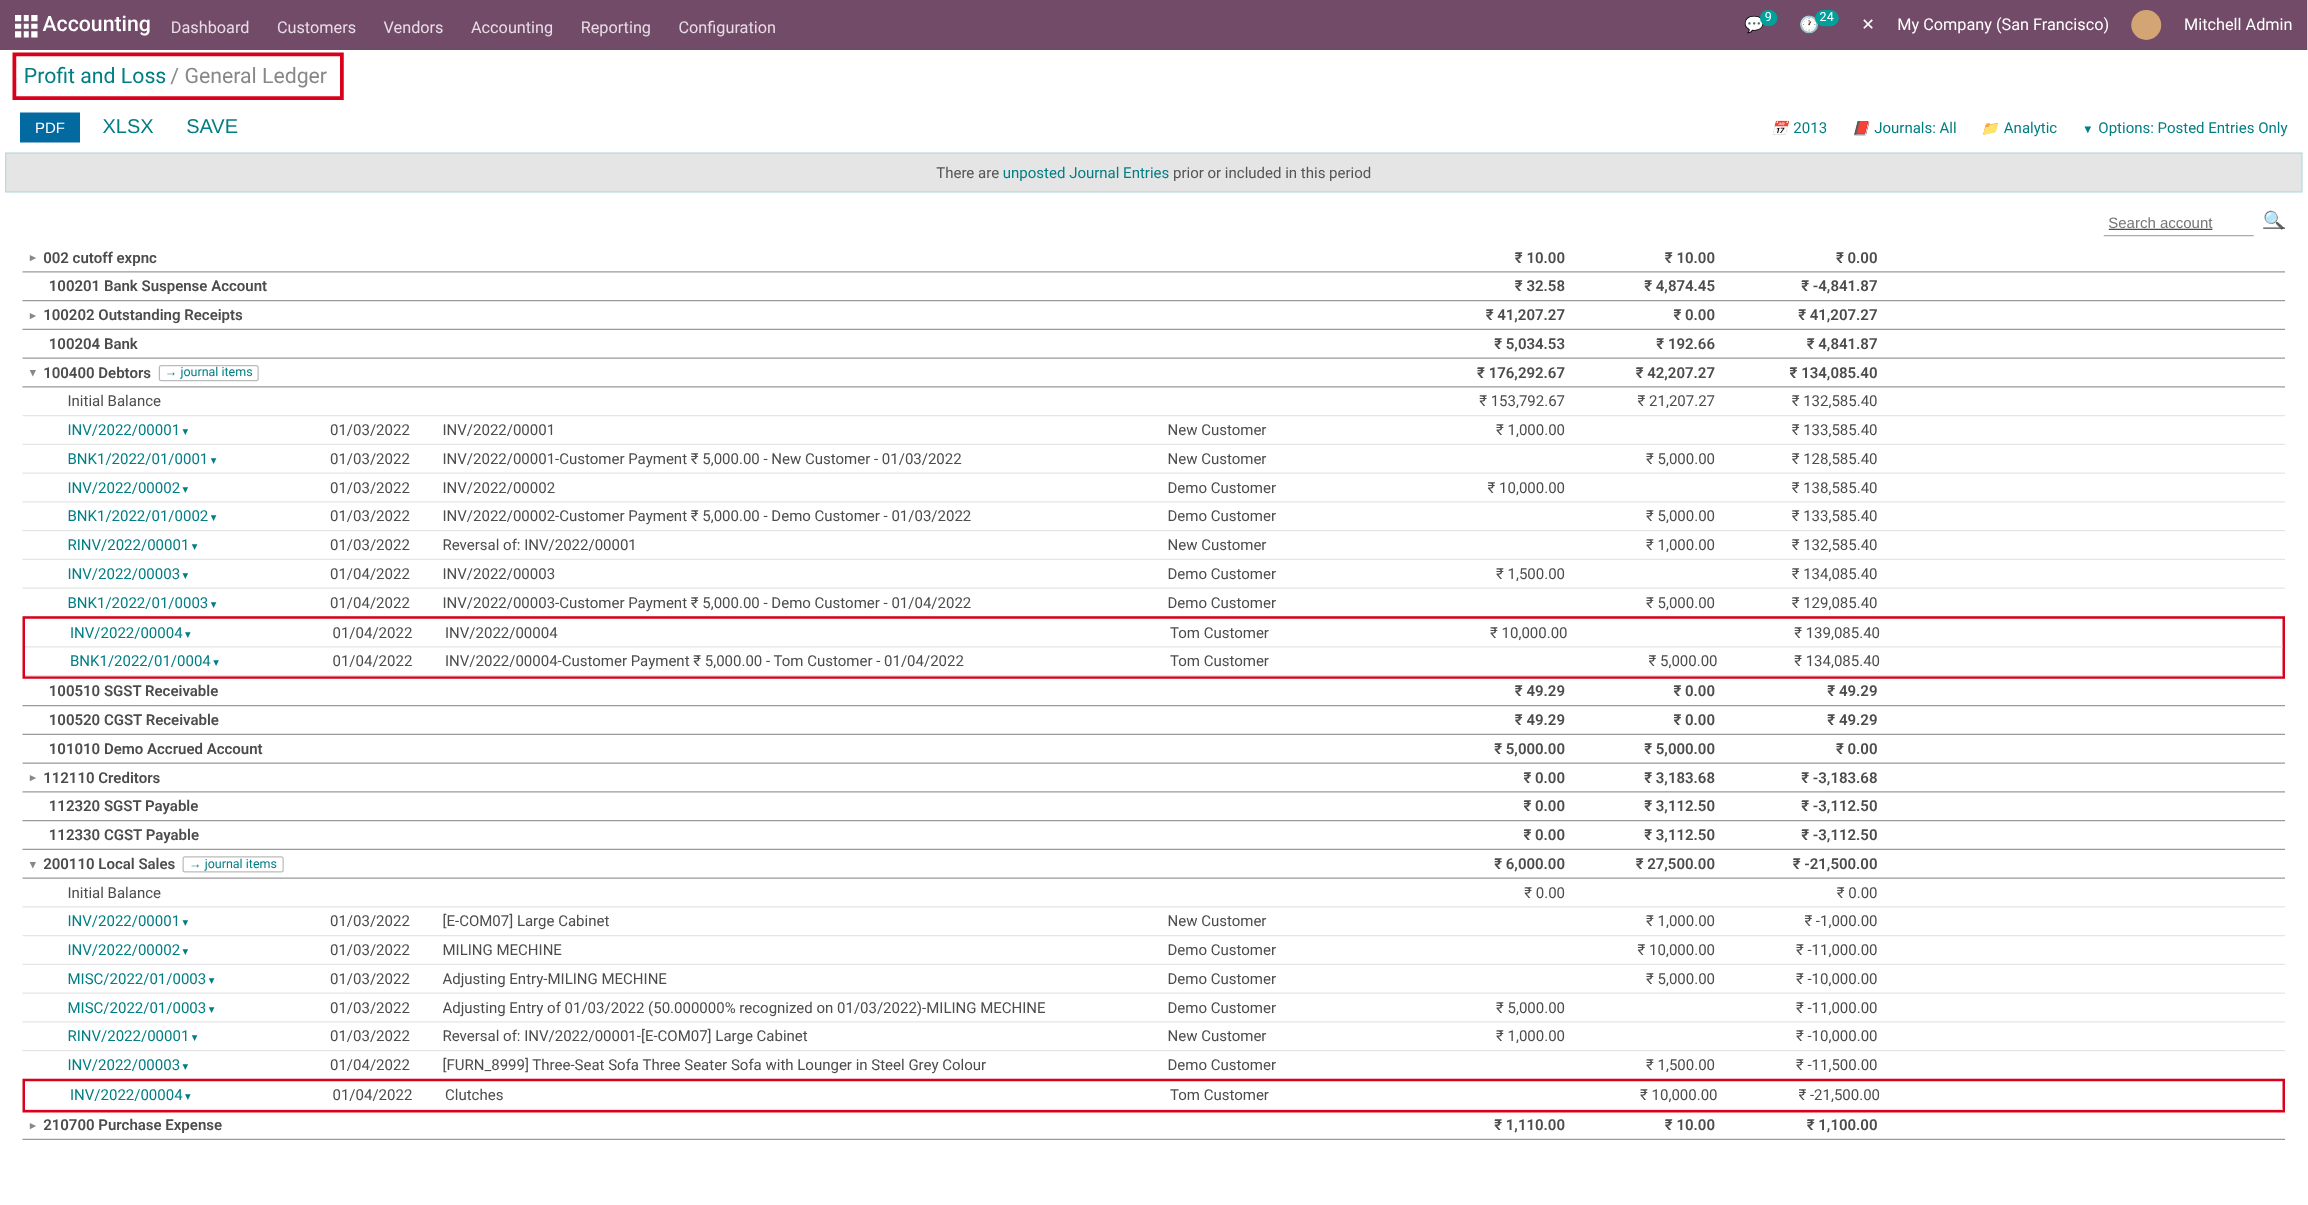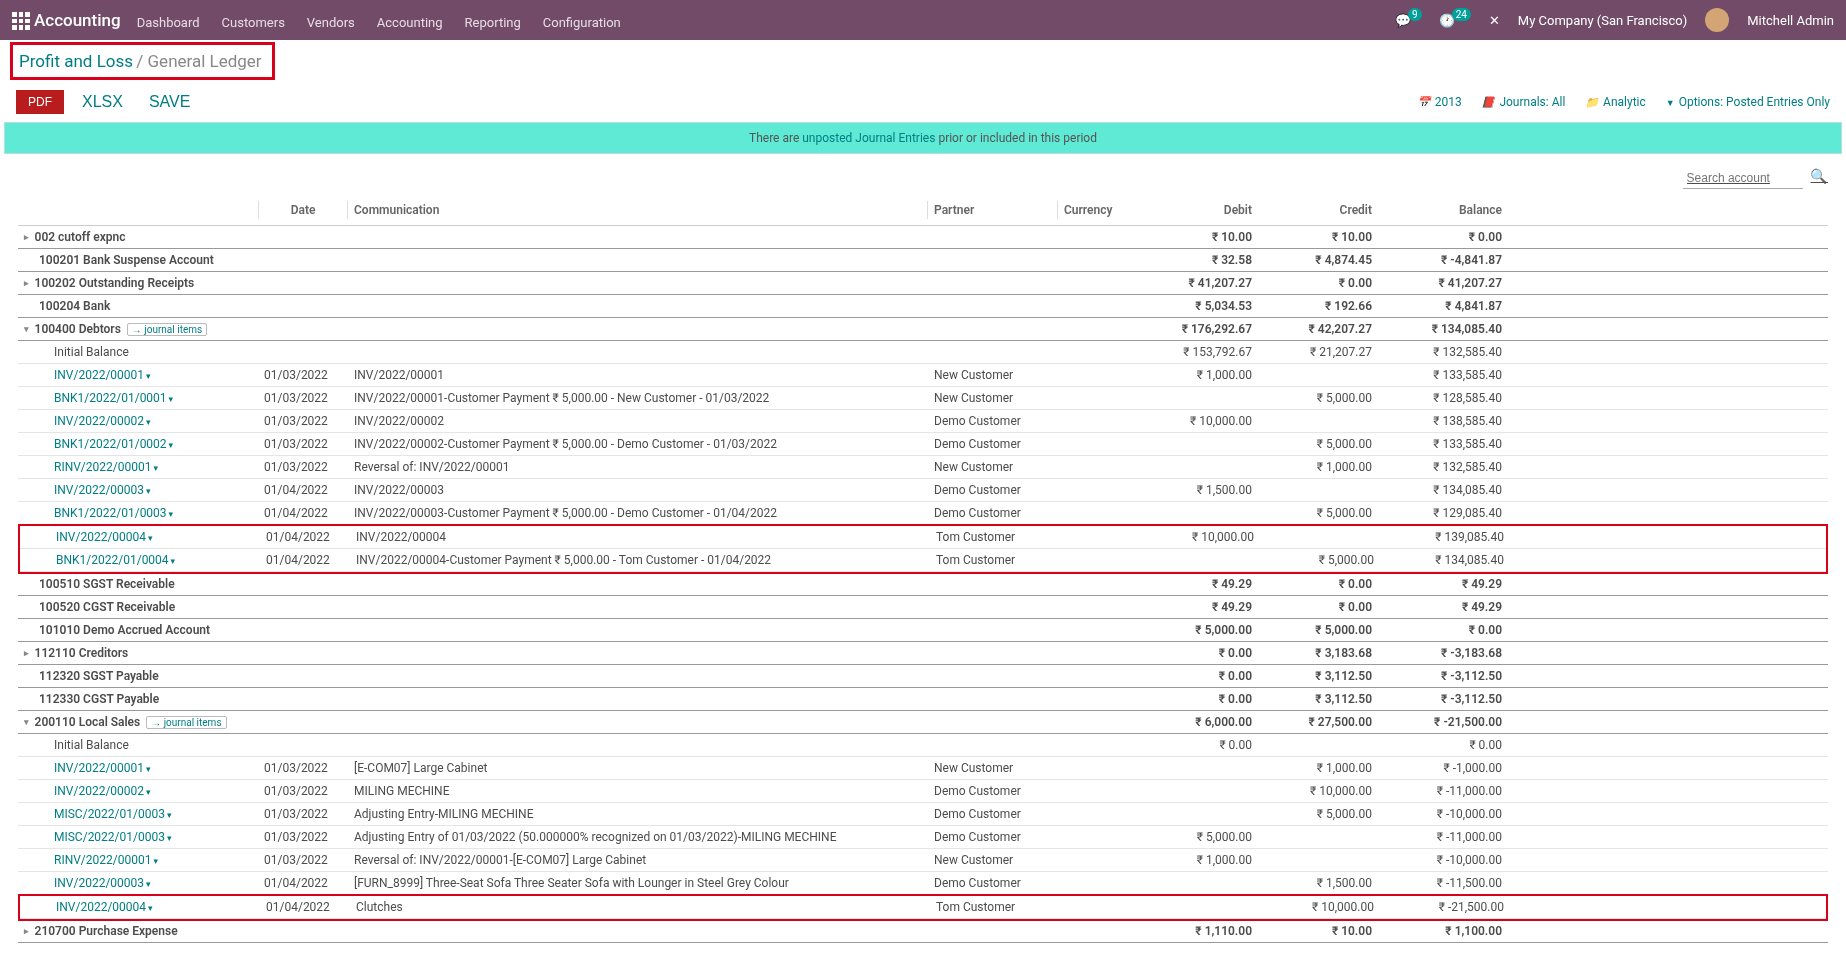--- a/index.html
+++ b/index.html
@@ -20,27 +20,27 @@
 
 
 .breadcrumb-row { padding: 2px 16px 6px; display: flex; align-items: flex-end; }
 .breadcrumb-box { border: 3px solid #d9001b; padding: 6px 10px 6px 6px; display: inline-block; margin-left: -6px; }
 .bc-link { color: #017e84; font-size: 17px; }
 .bc-sep { color: #888; font-size: 17px; }
 .bc-cur { color: #888; font-size: 17px; }
 
 
 .action-row { display: flex; align-items: center; padding: 0 16px; height: 32px; gap: 10px; }
-.btn-pdf { background: #b91c1c; color: #fff; border: none; padding: 5px 12px; font-size: 12px; font-weight: 500; cursor: pointer; }
+.btn-pdf { background: #0369a1; color: #fff; border: none; padding: 5px 12px; font-size: 12px; font-weight: 500; cursor: pointer; }
 .btn-txt { background: none; border: none; color: #017e84; font-size: 16px; font-weight: 500; cursor: pointer; padding: 5px 8px; }
 .filters { margin-left: auto; display: flex; gap: 20px; font-size: 12px; color: #017e84; align-items: center; }
 .filters span { cursor: pointer; display: flex; align-items: center; gap: 4px; }
 
 
-.banner { background: #5eead4; text-align: center; padding: 8px; font-size: 12px; color: #555; margin: 4px 4px 0; border: 1px solid #b8dde1; }
+.banner { background: #e5e5e5; text-align: center; padding: 8px; font-size: 12px; color: #555; margin: 4px 4px 0; border: 1px solid #b8dde1; }
 .banner a { color: #017e84; text-decoration: none; }
 
 
 .search-row { display: flex; justify-content: flex-end; padding: 14px 18px 6px; text-decoration: underline; }
 .search-box { border: none; border-bottom: 1px solid #aaa; font-size: 12px; padding: 3px 4px; width: 120px; outline: none; }
 .search-ico { color: #555; margin-left: 8px; font-size: 14px; }
 
 
 .report { width: 100%; padding: 0 18px; }
 .thead { display: grid; grid-template-columns: 240px 90px 580px 130px 90px 110px 120px 130px; border-bottom: 1px solid #ccc; font-weight: 600; font-size: 12px; color: #666; padding: 6px 0; }
@@ -141,30 +141,20 @@
 <div class="banner">
   <span>There are </span><a href="#">unposted Journal Entries</a><span> prior or included in this period</span>
 </div>
 
 <div class="search-row">
   <input class="search-box" placeholder="Search account" style="">
   <span class="search-ico">🔍</span>
 </div>
 
 <div class="report">
-  <div class="thead">
-    <div class="c"></div>
-    <div class="c first">Date</div>
-    <div class="c">Communication</div>
-    <div class="c">Partner</div>
-    <div class="c">Currency</div>
-    <div class="c right">Debit</div>
-    <div class="c right">Credit</div>
-    <div class="c right">Balance</div>
-  </div>
 
   <div id="rows">
       <div class="row account">
     <div class="c name">
           <span class="caret">▸</span>
           <span>002 cutoff expnc</span>
         </div>
     <div class="c"></div>
         <div class="c"></div>
         <div class="c"></div>

